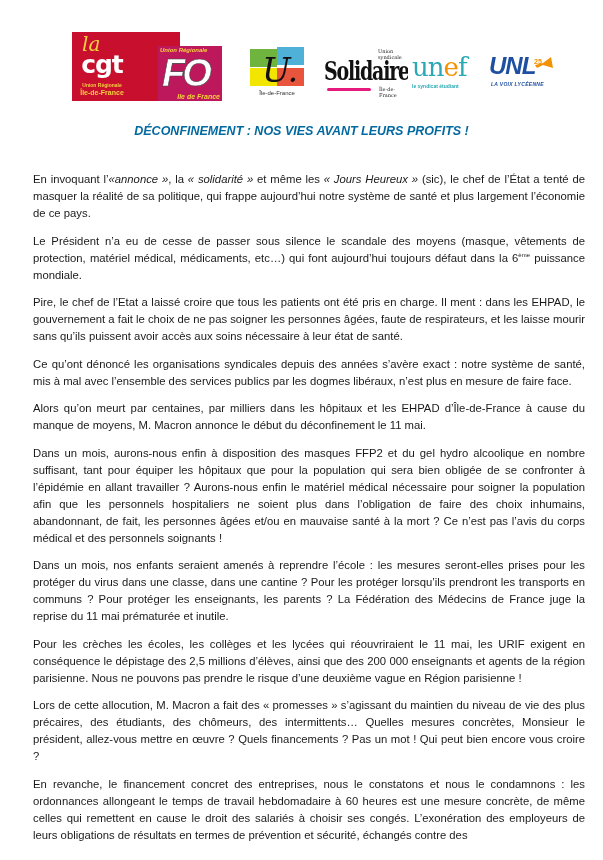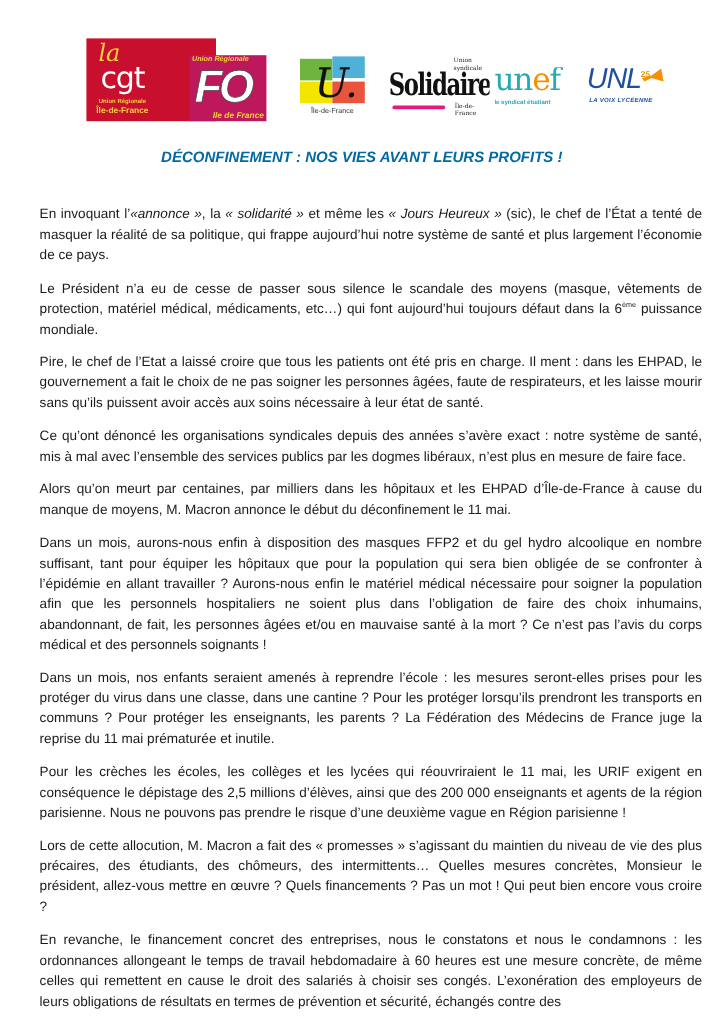--- a/index.html
+++ b/index.html
@@ -4,21 +4,21 @@
 <style>
   html, body { margin: 0; padding: 0; background: #ffffff; }
   body { width: 603px; height: 860px; overflow: hidden; position: relative;
          font-family: "Liberation Sans", sans-serif; color: #111; }
   .logos { position: absolute; top: 0; left: 0; width: 603px; height: 110px; }
   .logo { position: absolute; overflow: hidden; }
   
   .cgt { left: 72px; top: 32px; width: 60px; height: 69px; background: #c8102e; padding-left: 48px; }
   .cgt .la { position: absolute; left: 10px; top: 0px; font-family: "DejaVu Serif", serif; font-style: italic;
              font-size: 20px; color: #f4d03f; }
-  .cgt .big { position: absolute; left: 2px; top: 18px; width: 56px; text-align: center; font-weight: normal;
+  .cgt .big { position: absolute; left: 2px; top: 18px; width: 56px; text-align: center; font-weight: bold;
               font-size: 25px; color: #fff; letter-spacing: -1px; font-family: "DejaVu Sans", sans-serif; }
   .cgt .sub1 { position: absolute; left: 0; top: 50px; width: 60px; text-align: center; font-size: 5px;
                color: #f4d03f; font-weight: bold; }
   .cgt .sub2 { position: absolute; left: 0; top: 57px; width: 60px; text-align: center; font-size: 7px;
                color: #f4d03f; font-weight: bold; }
   
   .fo { left: 158px; top: 46px; width: 64px; height: 55px; background: #be185d; }
   .fo .top { position: absolute; left: 2px; top: 1px; font-size: 6px; font-style: italic; font-weight: bold; color: #f5d33a; }
   .fo .big { position: absolute; left: 4px; top: 6px; font-size: 38px; font-weight: bold; font-style: italic;
              color: #fff; letter-spacing: -3px; -webkit-text-stroke: 0.6px #444; }
@@ -41,21 +41,21 @@
   .sol .bar { position: absolute; left: 3px; top: 40px; width: 44px; height: 3px; background: #e6197d; border-radius: 2px; }
   .sol .idf { position: absolute; left: 55px; top: 38px; font-family: "DejaVu Serif", serif; font-size: 5px; color: #222; }
   
   .unef { left: 412px; top: 56px; width: 66px; height: 36px; text-align: right; }
   .unef .name { position: absolute; left: 0; top: -4px; font-family: "DejaVu Serif", serif; font-size: 26px;
                 color: #2aa9b4; letter-spacing: -1px; }
   .unef .name .e { color: #f39200; }
   .unef .tag { position: absolute; left: 0; top: 27px; font-size: 5px; color: #2aa9b4; font-weight: bold; }
   
   .unl { left: 489px; top: 54px; width: 72px; height: 36px; }
-  .unl .name { position: absolute; left: 0; top: -2px; font-size: 24px; font-weight: normal; font-style: italic;
+  .unl .name { position: absolute; left: 0; top: -2px; font-size: 24px; font-weight: bold; font-style: italic;
                color: #1f4fa0; letter-spacing: -1px; }
   .unl .horn { position: absolute; left: 44px; top: 2px; width: 22px; height: 14px; }
   .unl .tag { position: absolute; left: 2px; top: 27px; font-size: 5px; font-style: italic; color: #1f4fa0; font-weight: bold; letter-spacing: 0.3px; }
 
   .title { position: absolute; left: 0; top: 124px; width: 603px; text-align: center;
            font-size: 12.5px; font-weight: bold; font-style: italic; color: #0369a1; }
   .body-text { position: absolute; left: 33px; top: 171px; width: 552px; font-size: 11.3px; line-height: 17px; color: #1a1a1a; }
   .body-text p { margin: 0 0 10.5px 0; text-align: justify; }
   .body-text p.p1 { margin-bottom: 9px; }
   sup { font-size: 6px; line-height: 0; }

